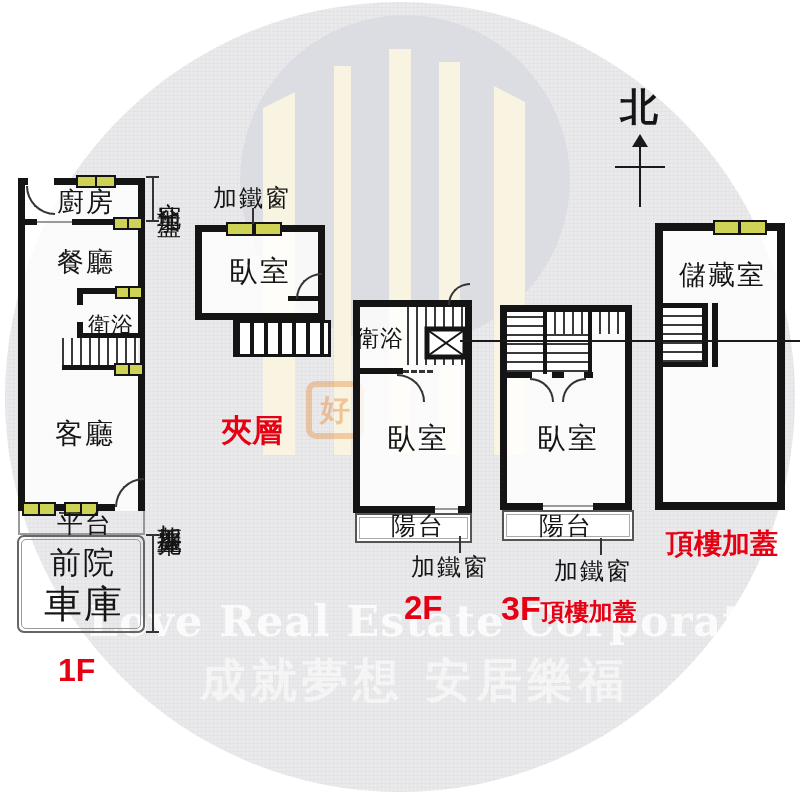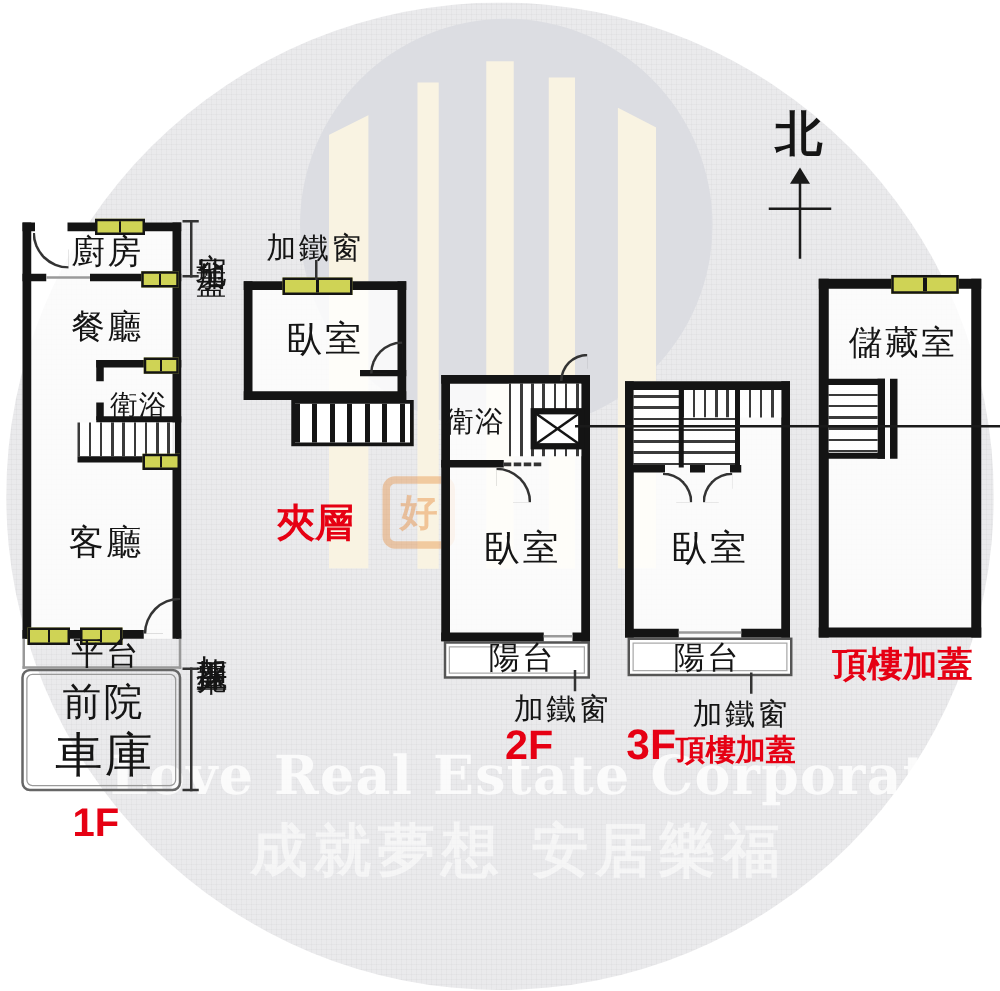--- a/index.html
+++ b/index.html
@@ -38,21 +38,21 @@
   .stairs-h{background-image:repeating-linear-gradient(0deg,#3a3a3a 0 2px,rgba(255,255,255,0.92) 2px 9px);z-index:10;}
   .stairs-big{border:3px solid #141414;background:#fff;
     background-image:repeating-linear-gradient(90deg,#141414 0 4px,transparent 4px 14px);z-index:10;}
   .arc{z-index:11;}
   .thinline{background:#999;z-index:10;}
   .open-line{background:#9a9a9a;z-index:11;}
   .dim{background:#333;z-index:11;}
   
   .lbl{color:#151515;z-index:13;white-space:nowrap;letter-spacing:2px;line-height:1;}
   .red{color:#e60013;font-weight:700;z-index:13;white-space:nowrap;
-       font-family:"Liberation Sans", sans-serif;}
+       font-family:"Liberation Sans", sans-serif;margin-top:12px;}
   .vtext{writing-mode:vertical-rl;text-orientation:upright;letter-spacing:4px;}
   .outline-box{border:2px solid #666;background:transparent;z-index:9;border-radius:7px;}
   .outline-box .inner{position:absolute;left:2px;top:2px;right:2px;bottom:2px;
        border:1px solid #9a9a9a;border-radius:5px;}
   .balc{border:2px solid #555;background:#fff;z-index:9;}
   .balc .inner{position:absolute;left:2px;top:2px;right:2px;bottom:2px;border:1px solid #aaa;}
   .xbox{z-index:12;}
   .northline{background:#1a1a1a;z-index:13;}
 </style>
 </head>

